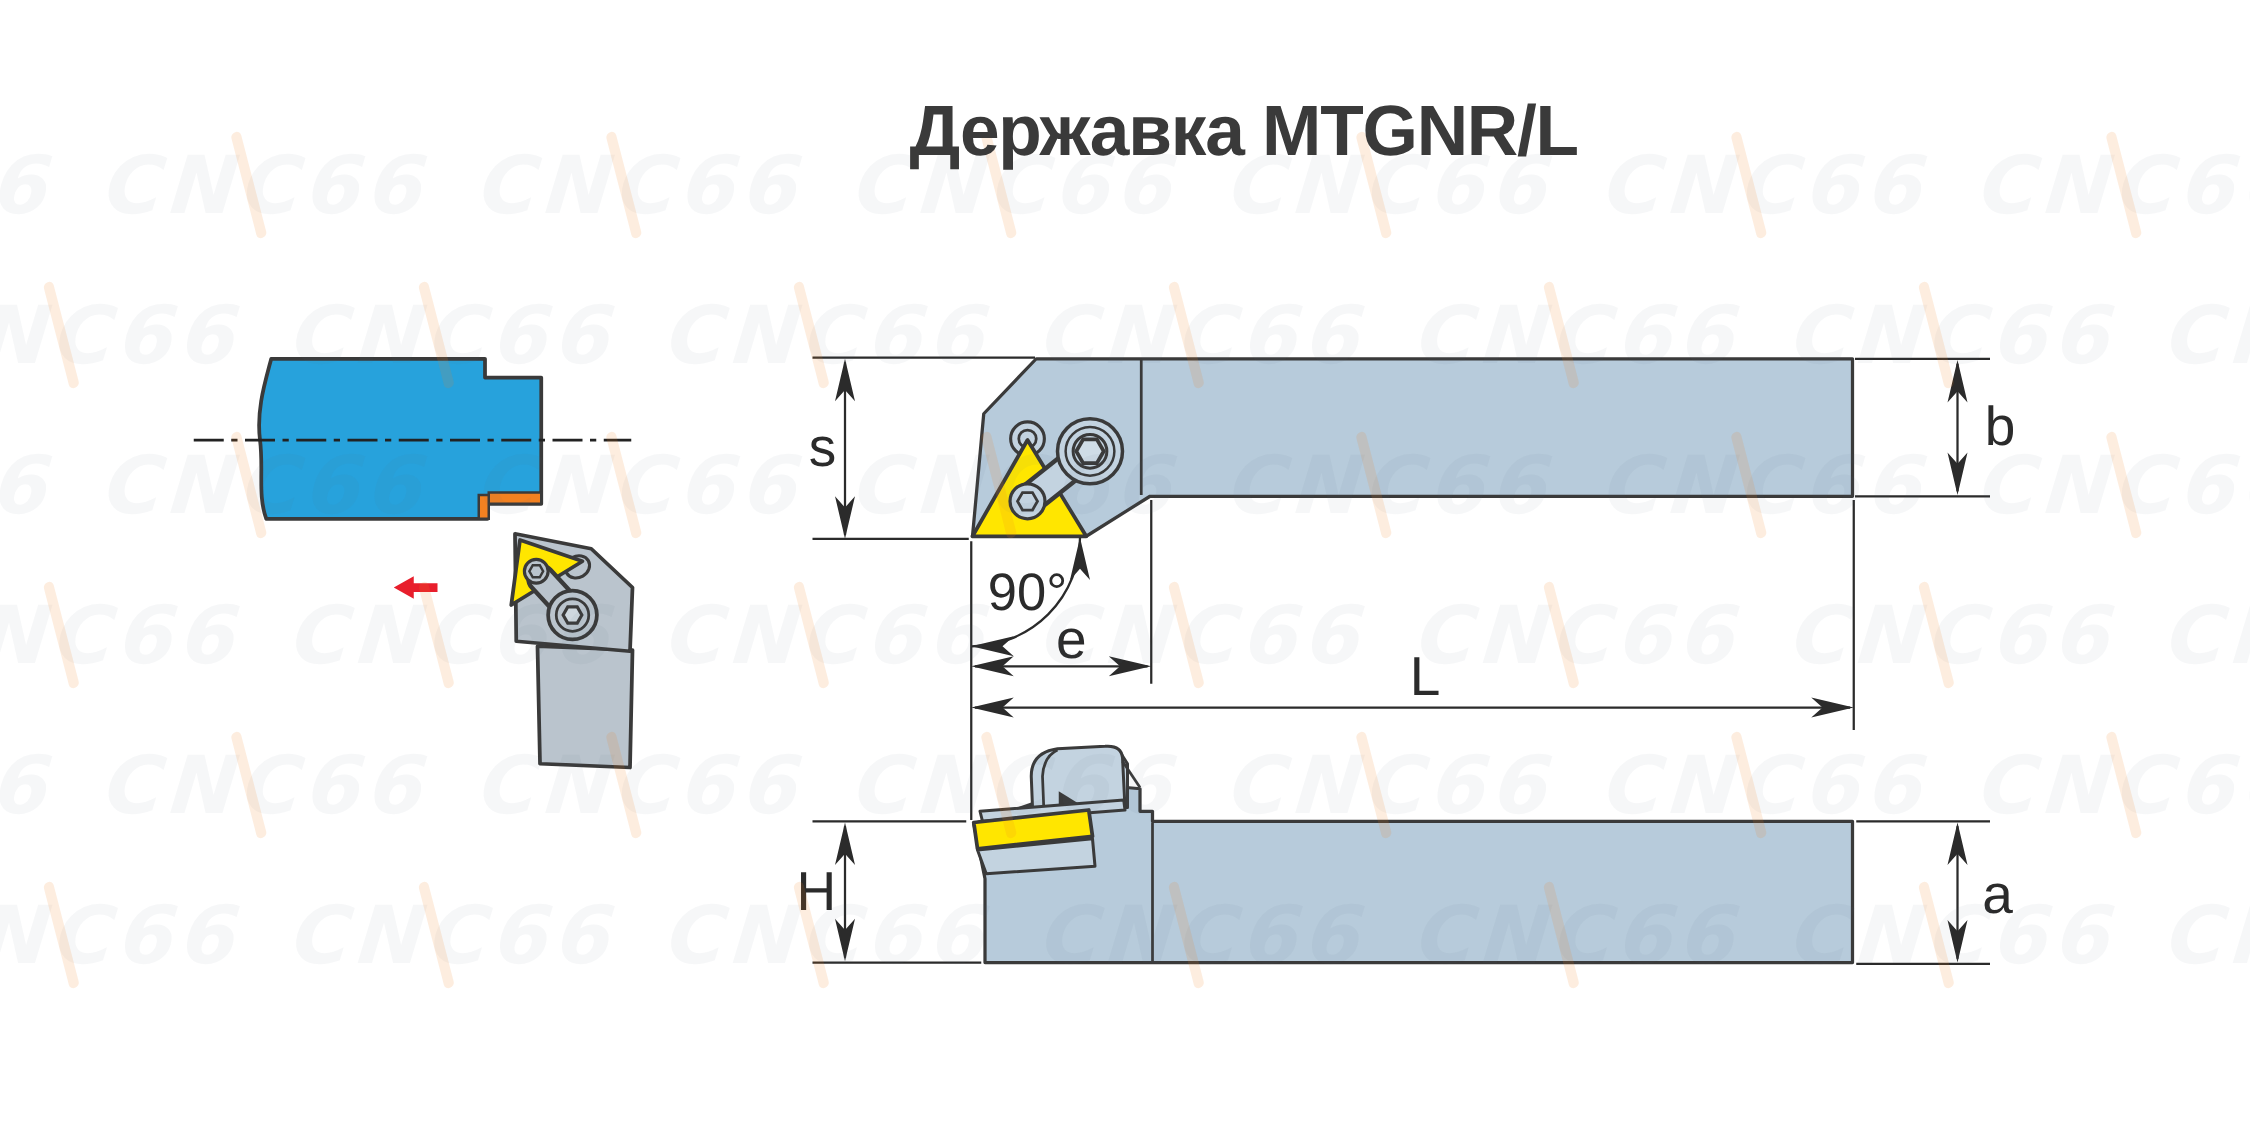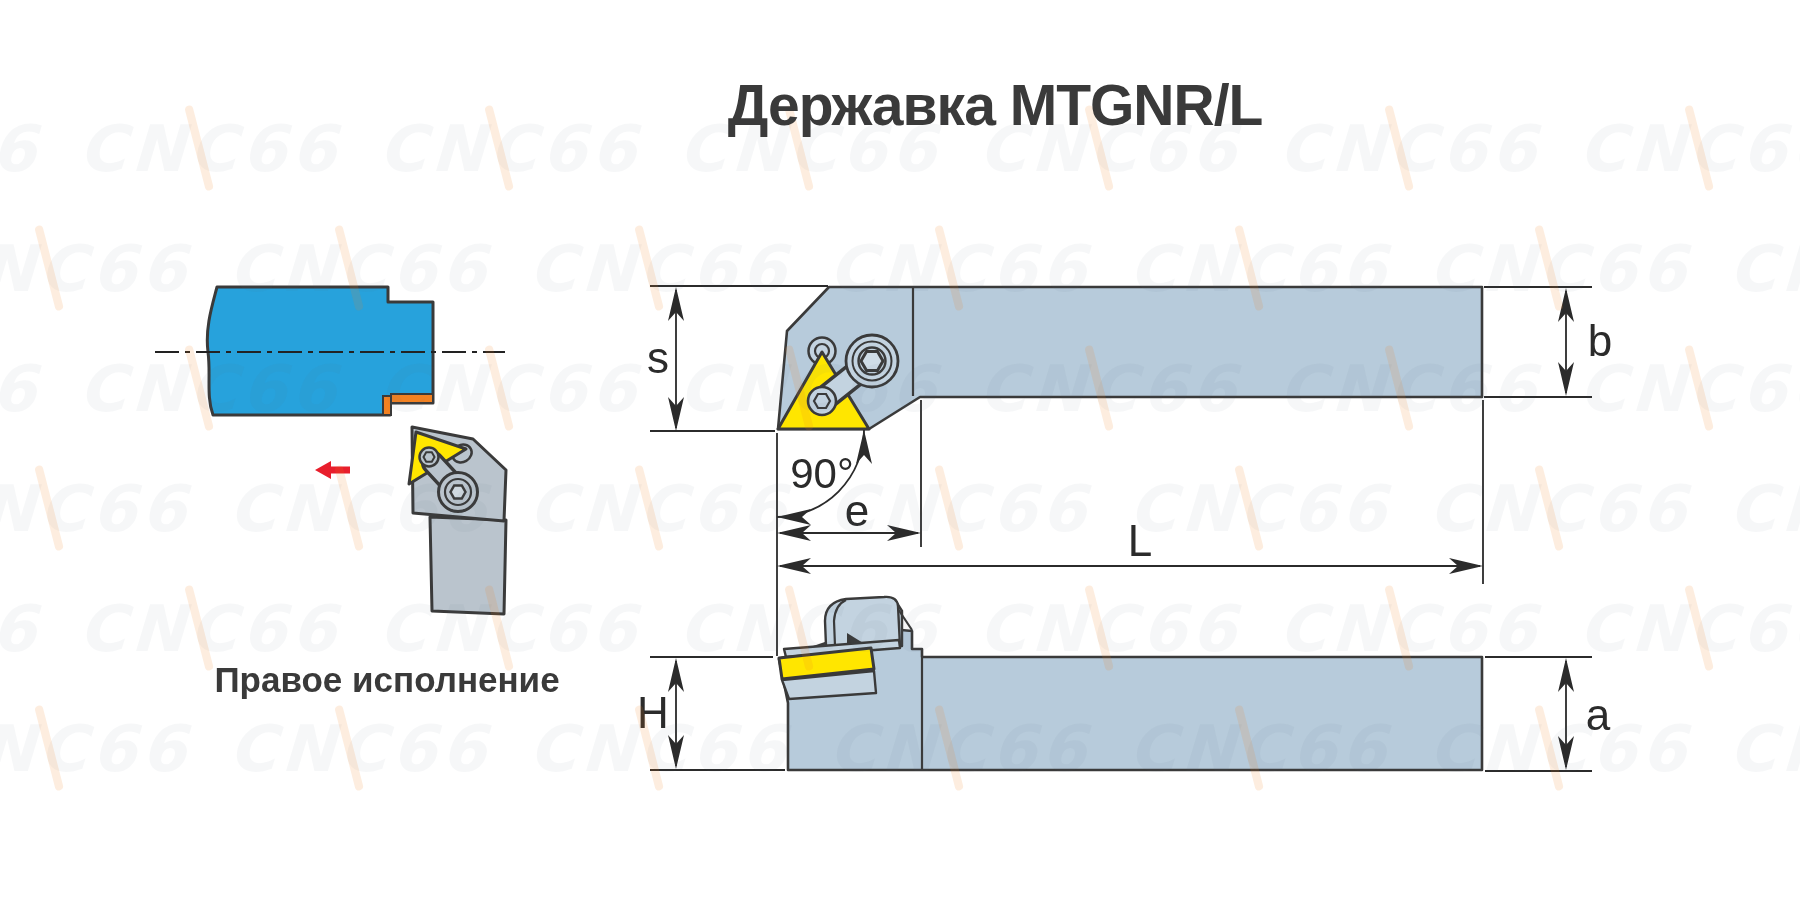--- a/index.html
+++ b/index.html
@@ -186,14 +186,13 @@
       <div class="wm-tile" style="left: -65px; top: 712px;">CNC66<i class="wm-slash"></i></div>
       <div class="wm-tile" style="left: 235px; top: 712px;">CNC66<i class="wm-slash"></i></div>
       <div class="wm-tile" style="left: 535px; top: 712px;">CNC66<i class="wm-slash"></i></div>
       <div class="wm-tile" style="left: 835px; top: 712px;">CNC66<i class="wm-slash"></i></div>
       <div class="wm-tile" style="left: 1135px; top: 712px;">CNC66<i class="wm-slash"></i></div>
       <div class="wm-tile" style="left: 1435px; top: 712px;">CNC66<i class="wm-slash"></i></div>
       <div class="wm-tile" style="left: 1735px; top: 712px;">CNC66</div>
     </div>
 
   <div class="page-title">Державка MTGNR/L</div>
-  <div class="caption">Правое исполнение</div>
 </div>
 
 </body></html>

